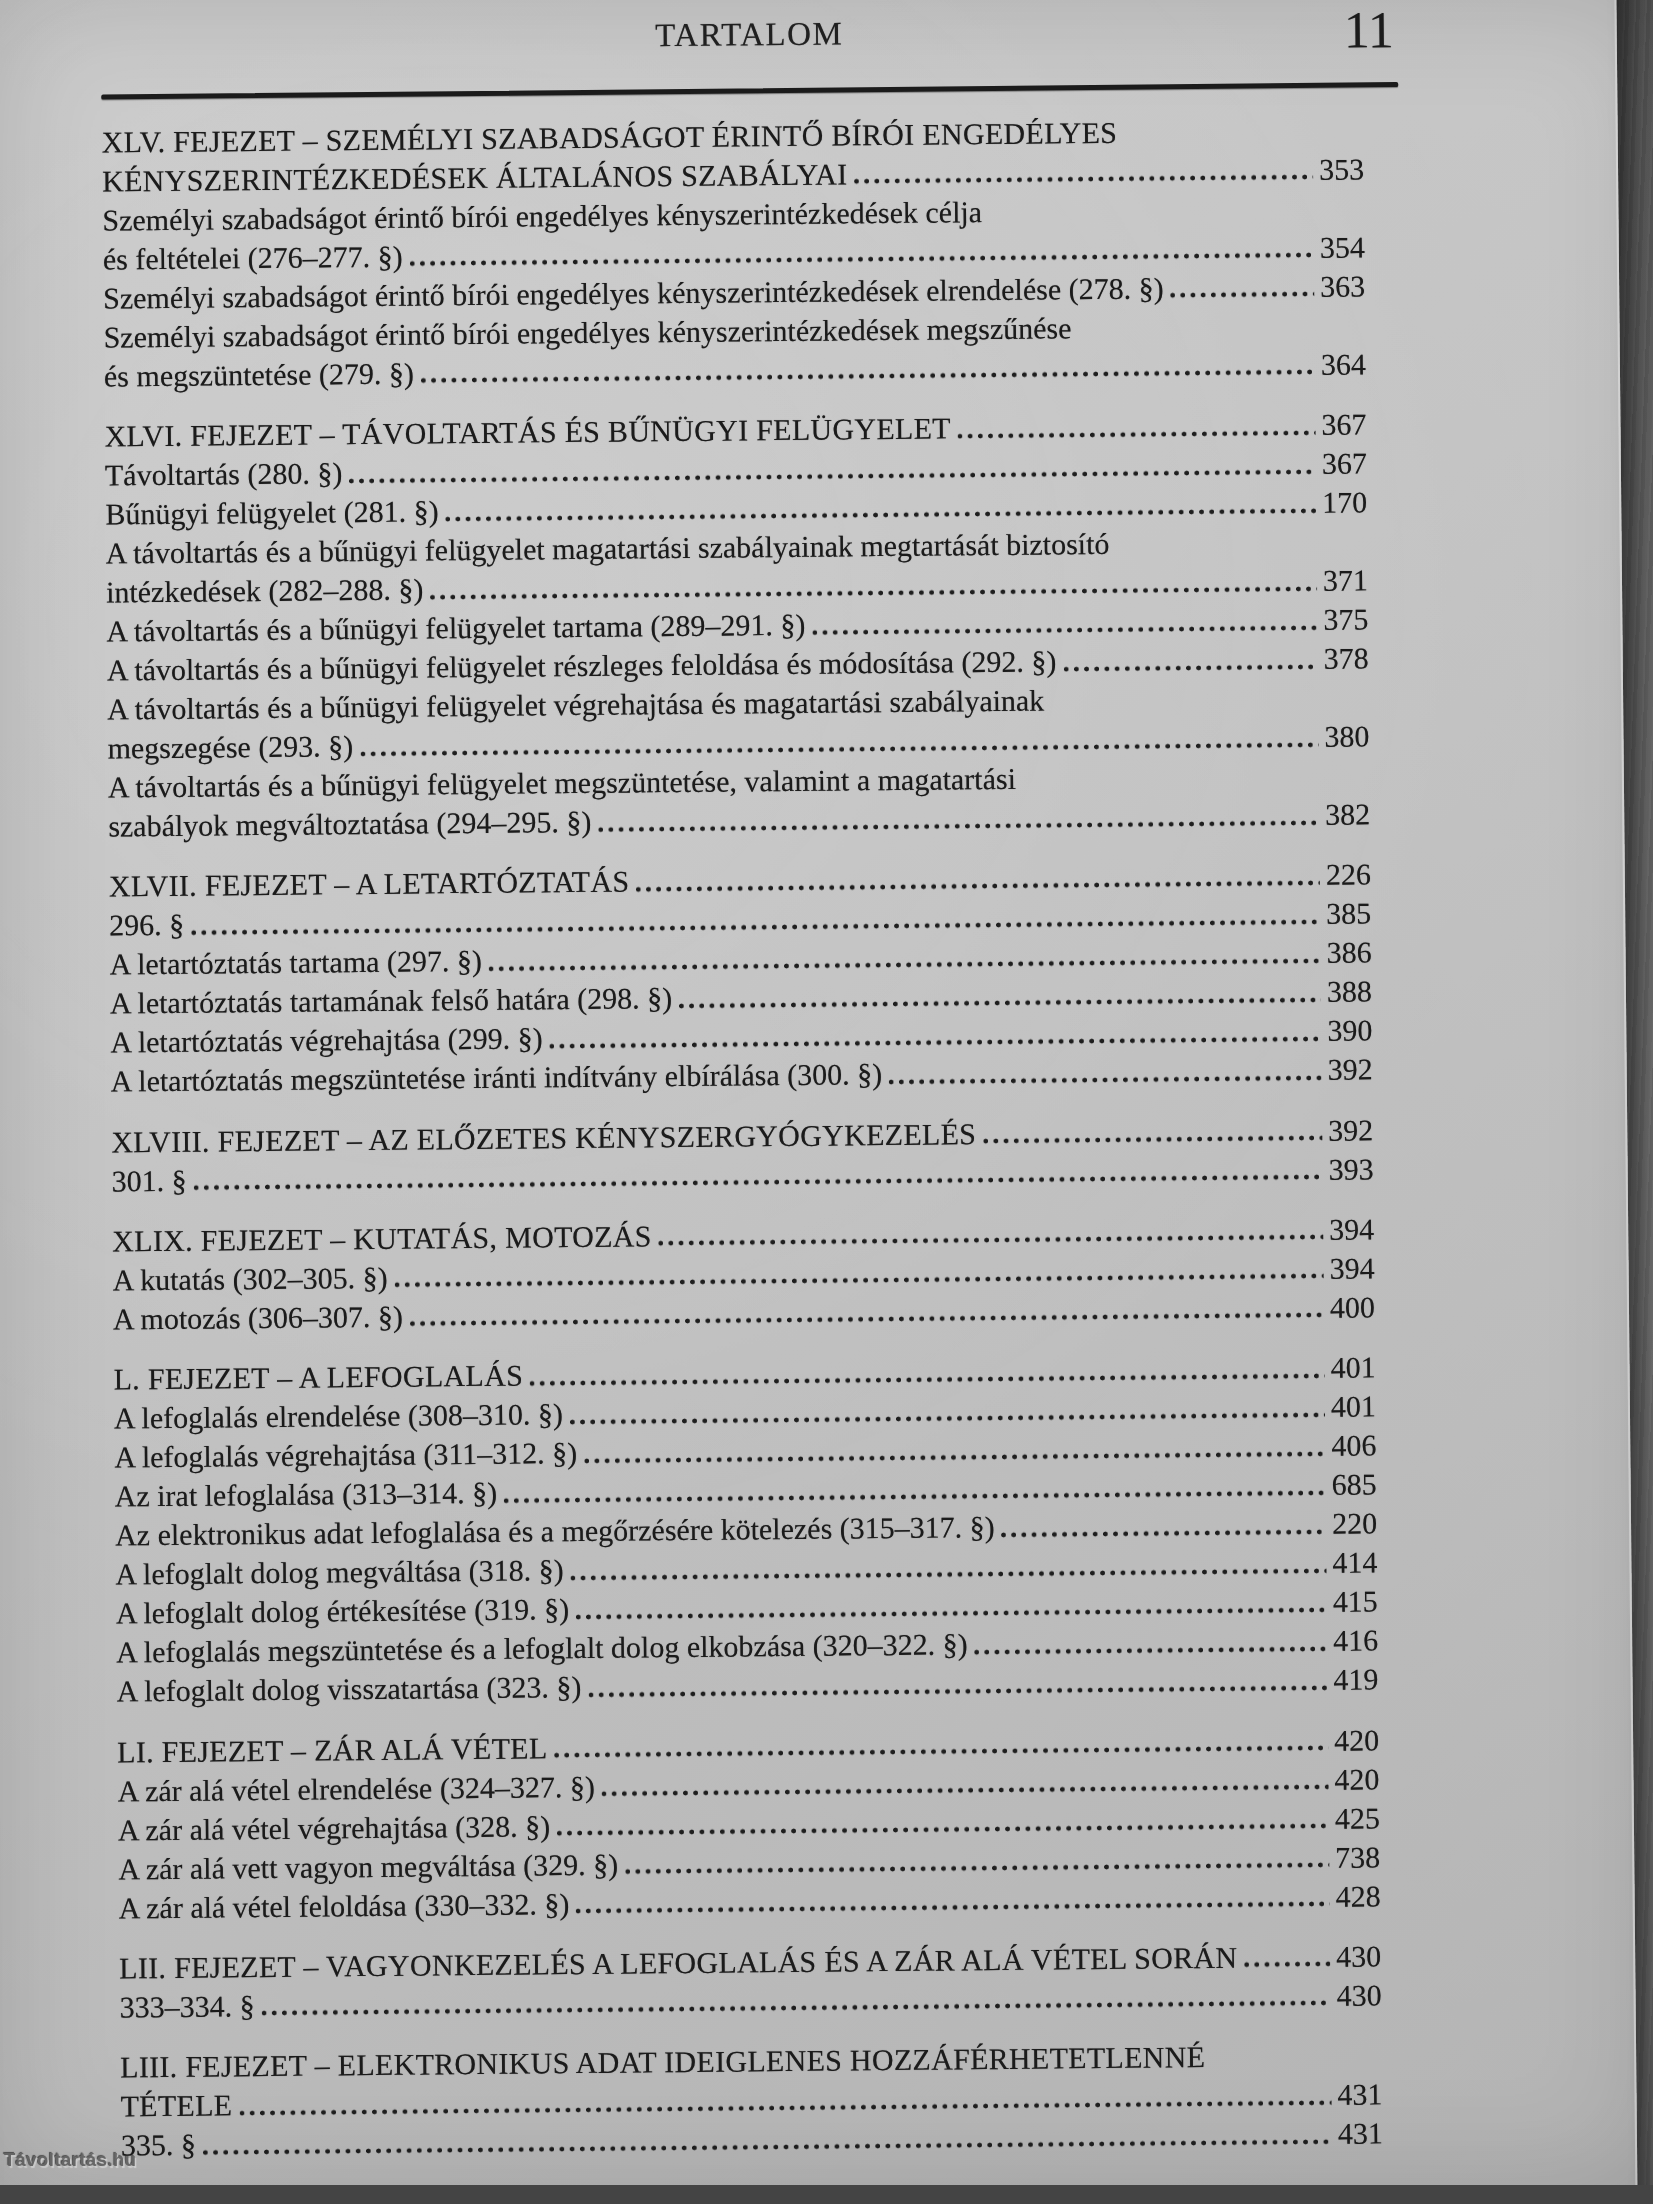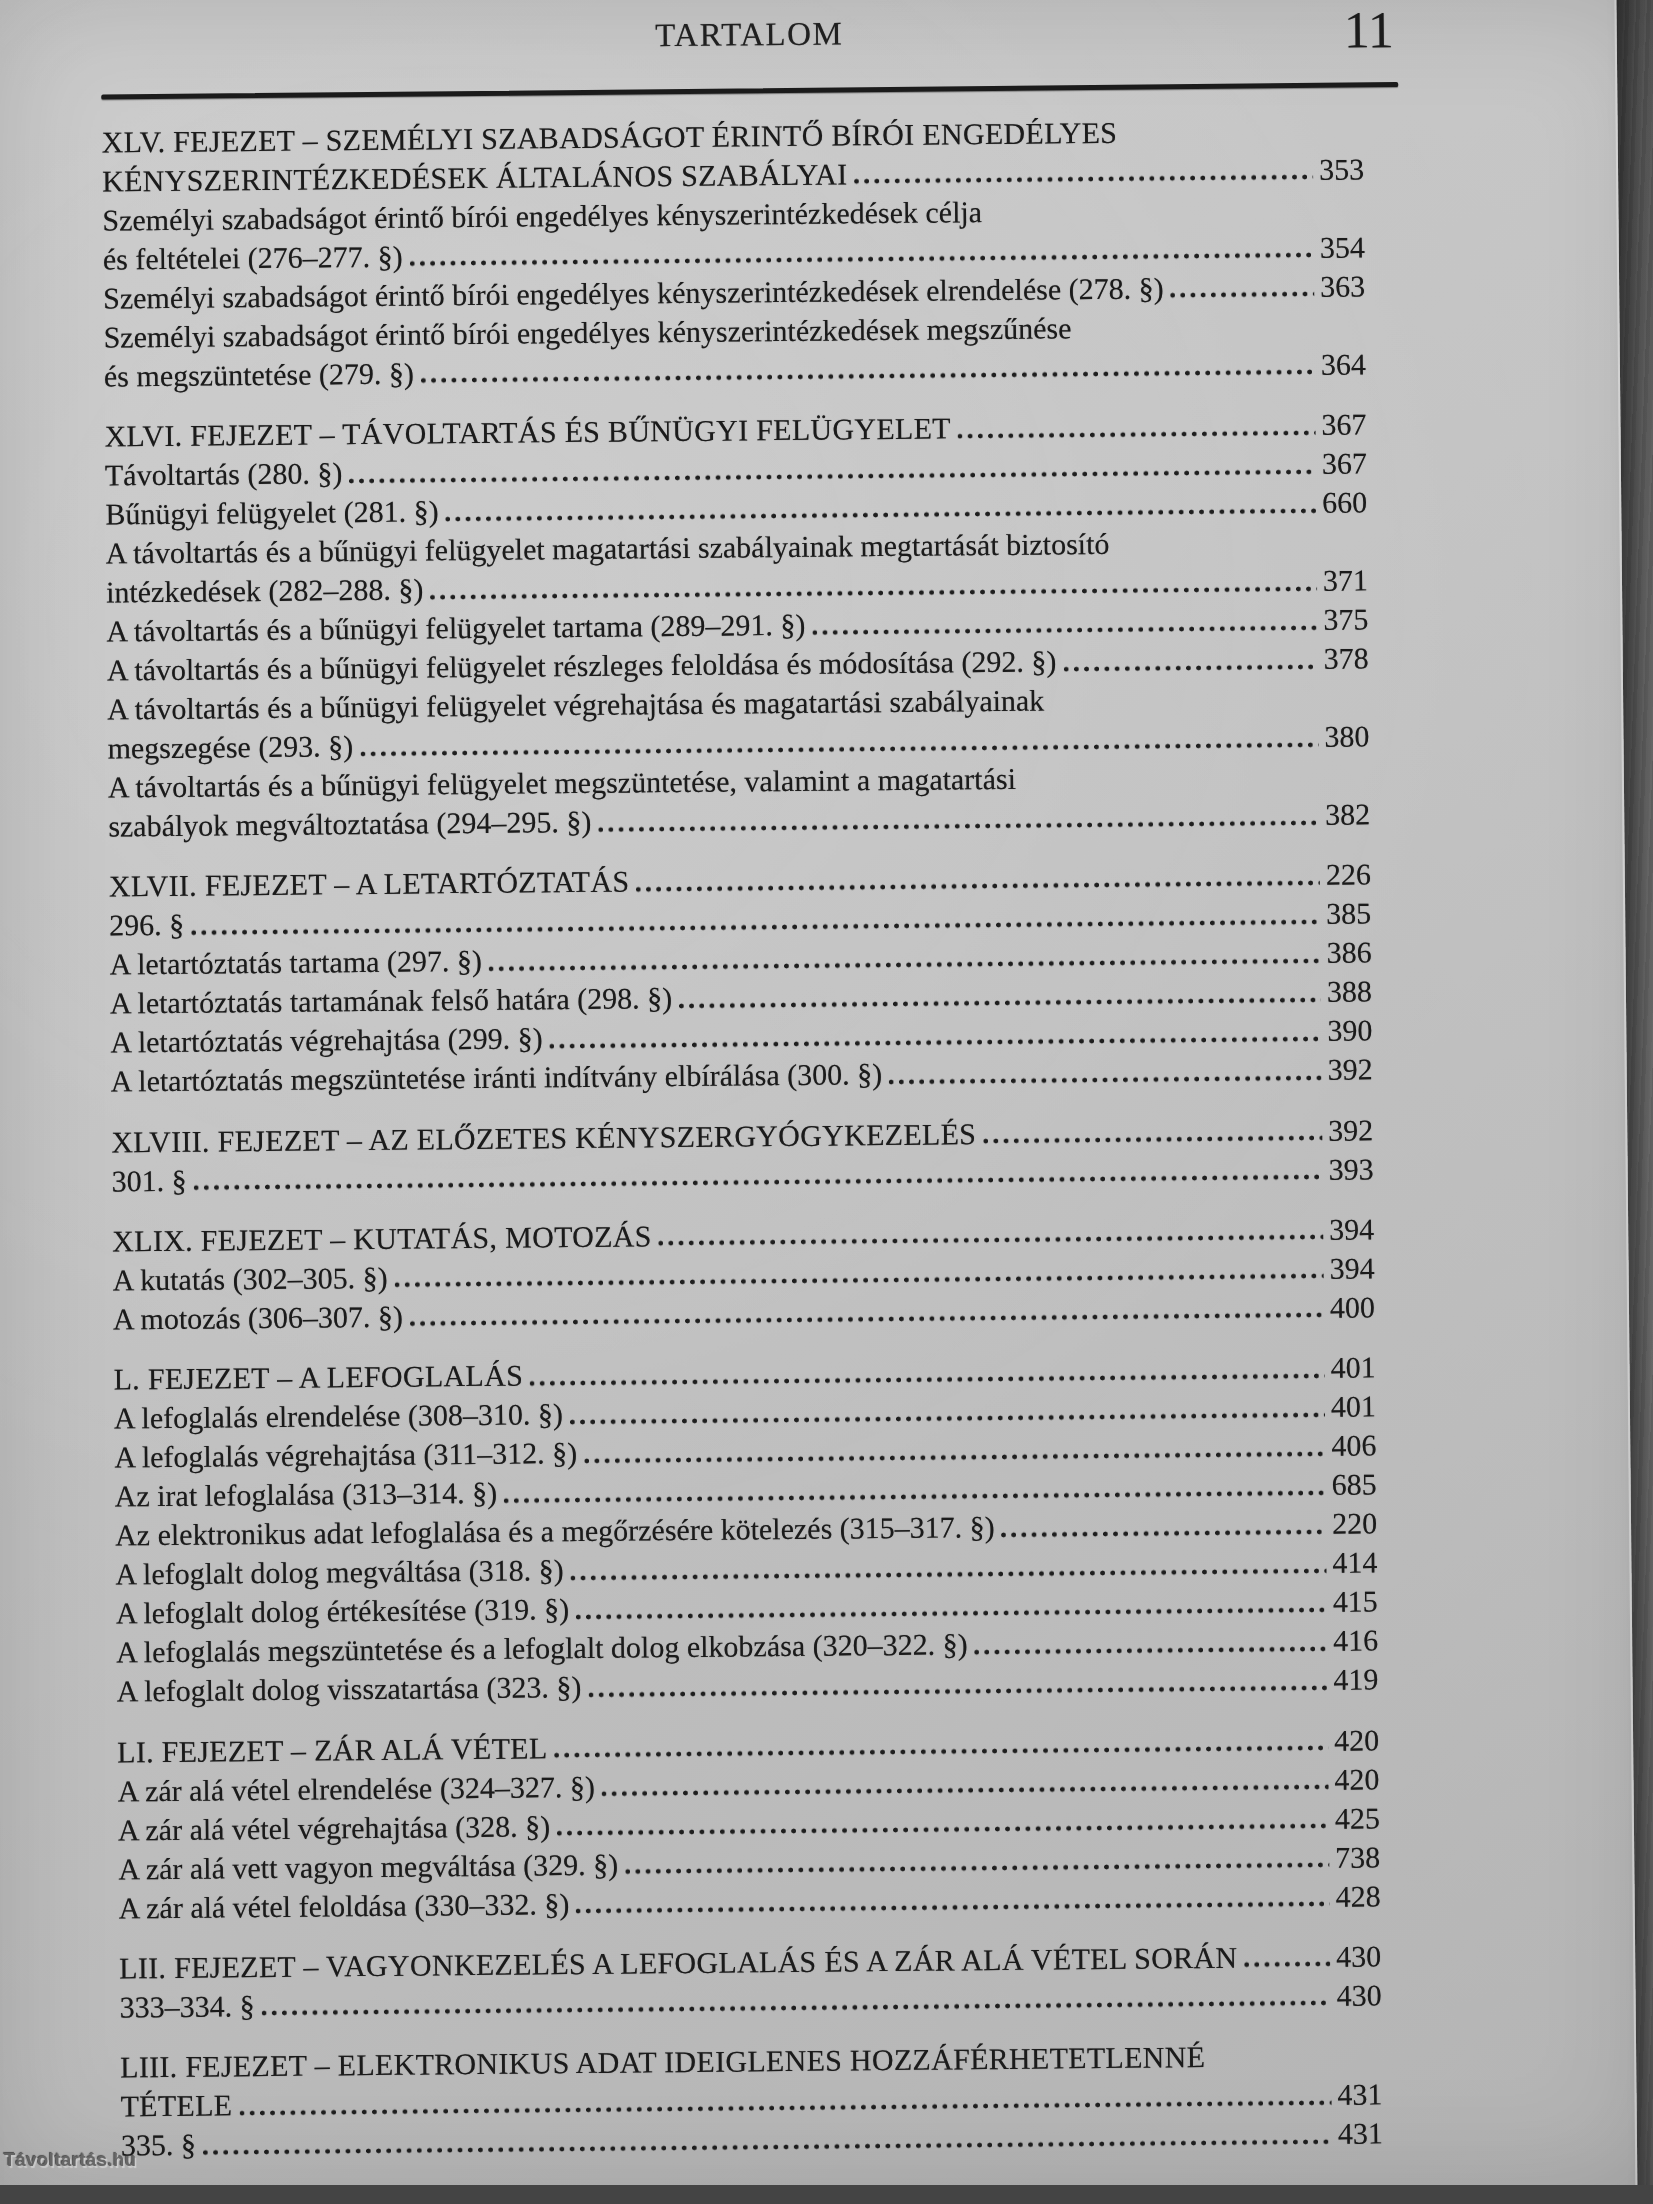--- a/index.html
+++ b/index.html
@@ -128,21 +128,21 @@
               <span class="pagenum">367</span>
             </div>
             <div class="toc-row">
               <span class="toc-text">Távoltartás (280. §)</span>
               <span class="leader"></span>
               <span class="pagenum">367</span>
             </div>
             <div class="toc-row">
               <span class="toc-text">Bűnügyi felügyelet (281. §)</span>
               <span class="leader"></span>
-              <span class="pagenum">660</span>
+              <span class="pagenum">170</span>
             </div>
             <div class="toc-row">
               <span class="toc-text">A távoltartás és a bűnügyi felügyelet magatartási szabályainak megtartását biztosító</span>
             </div>
             <div class="toc-row">
               <span class="toc-text">intézkedések (282–288. §)</span>
               <span class="leader"></span>
               <span class="pagenum">371</span>
             </div>
             <div class="toc-row">

